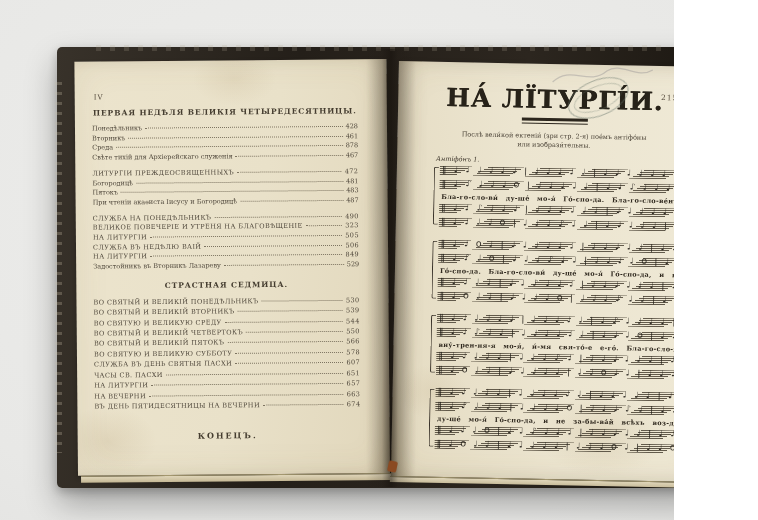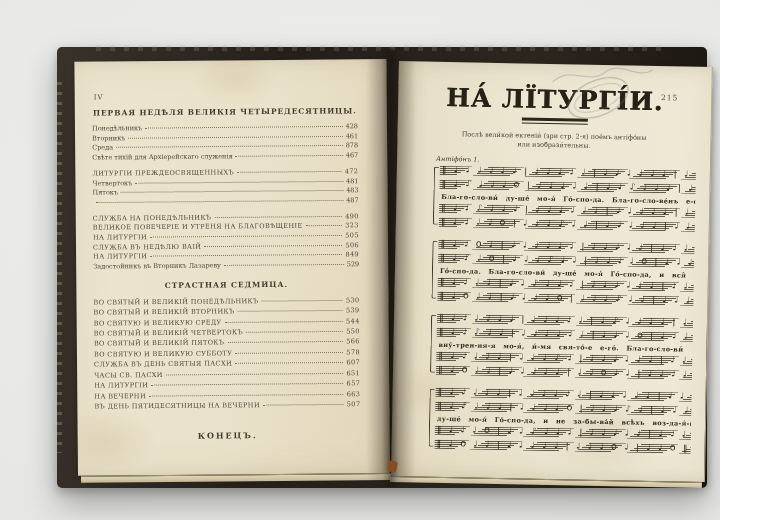--- a/index.html
+++ b/index.html
@@ -1,18 +1,18 @@
 <!DOCTYPE html>
 <html style="--background: #e8e8e6; --cover: #241f19; --paper_left: #e9e1c9; --paper_right: #ece5d0; --ink: #4e463a; --music_ink: #221e18;"><head>
 <meta charset="utf-8">
 <style>
   html,body{margin:0;padding:0;}
   .scene{position:relative;width:674px;height:520px;overflow:hidden;
     background:radial-gradient(130% 120% at 50% 38%, #ededeb 0%, #e8e8e6 55%, #dcdcda 100%);
-    font-family:"DejaVu Serif", serif;padding-left:46px;}
+    font-family:"DejaVu Serif", serif;}
   .book{position:absolute;left:0;top:0;width:758px;height:520px;}
   .cover{position:absolute;left:57px;top:47px;width:650px;height:441px;border-radius:5px;
     background:linear-gradient(96deg,#38322a 0%,#241f19 35%,#2c261f 68%,#19150f 100%);
     box-shadow:0 16px 32px rgba(0,0,0,.30), 0 4px 10px rgba(0,0,0,.22);}
   .cover::before{content:"";position:absolute;left:-2px;top:8%;width:7px;height:84%;
     background:repeating-linear-gradient(to bottom, rgba(200,190,168,.28) 0 3px, transparent 3px 10px);
     filter:blur(.6px);}
   .cover::after{content:"";position:absolute;left:6%;top:-2px;height:6px;width:88%;
     background:repeating-linear-gradient(to right, rgba(180,170,150,.20) 0 5px, transparent 5px 14px);
     filter:blur(.6px);}
@@ -110,30 +110,31 @@
               <span class="toc-label">Свѣте тихій для Архіерейскаго служенія</span>
               <span class="toc-dots"></span>
               <span class="toc-page">467</span>
             </div>
             <div class="toc-row caps gap">
               <span class="toc-label">ЛИТУРГІИ ПРЕЖДЕОСВЯЩЕННЫХЪ</span>
               <span class="toc-dots"></span>
               <span class="toc-page">472</span>
             </div>
             <div class="toc-row">
-              <span class="toc-label">Четвертокъ</span>
+              <span class="toc-label">Богородицѣ</span>
               <span class="toc-dots"></span>
               <span class="toc-page">481</span>
             </div>
             <div class="toc-row">
               <span class="toc-label">Пятокъ</span>
               <span class="toc-dots"></span>
               <span class="toc-page">483</span>
             </div>
             <div class="toc-row">
+              <span class="toc-label">При чтеніи акаѳиста Іисусу и Богородицѣ</span>
               <span class="toc-dots"></span>
               <span class="toc-page">487</span>
             </div>
             <div class="toc-row caps gap">
               <span class="toc-label">СЛУЖБА НА ПОНЕДѢЛЬНИКЪ</span>
               <span class="toc-dots"></span>
               <span class="toc-page">490</span>
             </div>
             <div class="toc-row caps">
               <span class="toc-label">ВЕЛИКОЕ ПОВЕЧЕРІЕ И УТРЕНЯ НА БЛАГОВѢЩЕНІЕ</span>
@@ -210,21 +211,21 @@
               <span class="toc-page">657</span>
             </div>
             <div class="toc-row caps">
               <span class="toc-label">НА ВЕЧЕРНИ</span>
               <span class="toc-dots"></span>
               <span class="toc-page">663</span>
             </div>
             <div class="toc-row caps">
               <span class="toc-label">ВЪ ДЕНЬ ПЯТИДЕСЯТНИЦЫ НА ВЕЧЕРНИ</span>
               <span class="toc-dots"></span>
-              <span class="toc-page">507</span>
+              <span class="toc-page">674</span>
             </div>
           </div>
         <div class="end-label">КОНЕЦЪ.</div>
       </div>
     </div>
 
     <div class="page page-right">
       <span class="pgnum-right">215</span>
       <div class="scribble">
         <svg width="110" height="26" viewBox="0 0 110 26">

